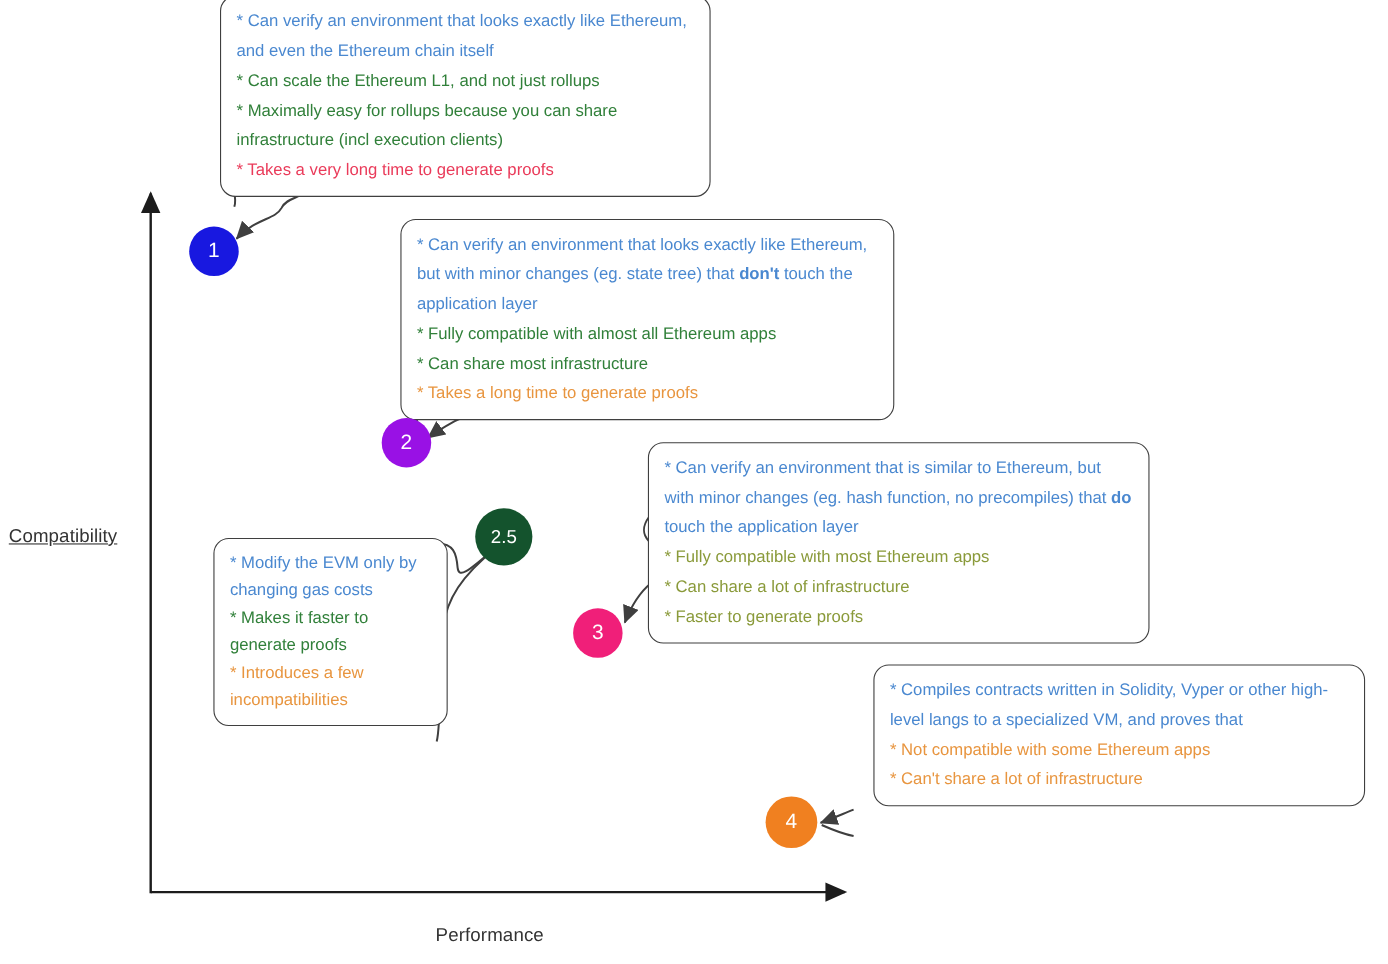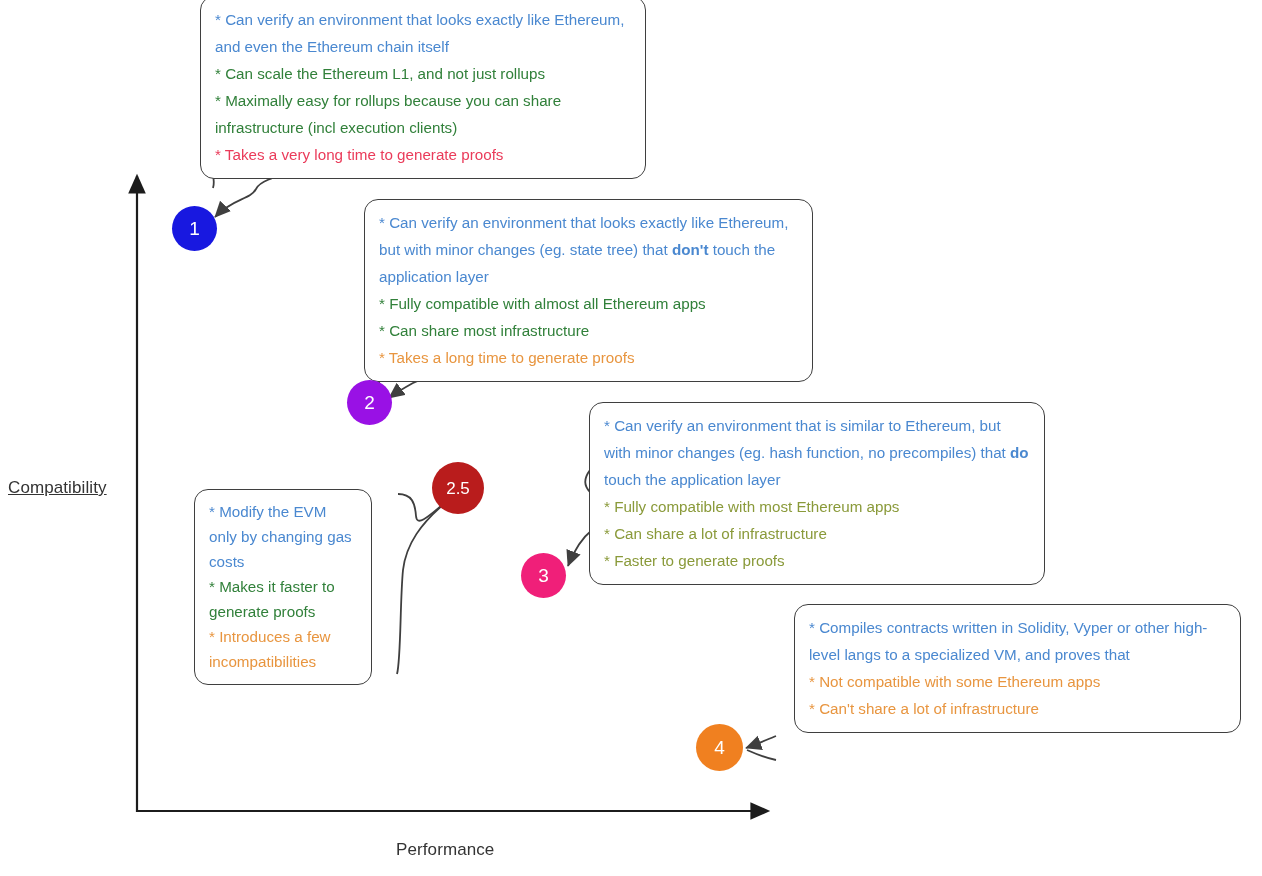--- a/index.html
+++ b/index.html
@@ -53,37 +53,37 @@
   .c-blue   { color: #4a88d0; }
   .c-green  { color: #31803a; }
   .c-red    { color: #ea3b5a; }
   .c-orange { color: #e8953f; }
   .c-olive  { color: #8a9a3a; }
   .ln b { font-weight: bold; }
 
   #callout-1 { left: 200px; top: -4px;  width: 446px; }
   #callout-2 { left: 364px; top: 199px; width: 449px; }
   #callout-3 { left: 589px; top: 402px; width: 456px; }
-  #callout-25{ left: 194px; top: 489px; width: 178px; line-height: 25px; }
+  #callout-25{ left: 194px; top: 489px; width: 213px; line-height: 25px; }
   #callout-4 { left: 794px; top: 604px; width: 447px; }
 
   .node {
     position: absolute;
     border-radius: 50%;
     display: flex;
     align-items: center;
     justify-content: center;
     color: #ffffff;
     font-size: 19px;
     line-height: 1;
   }
   .node.small { font-size: 17px; }
   #node-1  { left: 172px; top: 206px; width: 45px; height: 45px; background: #1818e0; }
   #node-2  { left: 347px; top: 380px; width: 45px; height: 45px; background: #9911e5; }
-  #node-25 { left: 432px; top: 462px; width: 52px; height: 52px; background: #b91c1c; }
+  #node-25 { left: 432px; top: 462px; width: 52px; height: 52px; background: #14532d; }
   #node-3  { left: 521px; top: 553px; width: 45px; height: 45px; background: #f01f79; }
   #node-4  { left: 696px; top: 724px; width: 47px; height: 47px; background: #f08020; }
 </style>
 </head>
 <body>
 
 <div id="canvas">
 
   <svg class="lines" viewBox="0 0 1262 876" xmlns="http://www.w3.org/2000/svg">
     <defs>

